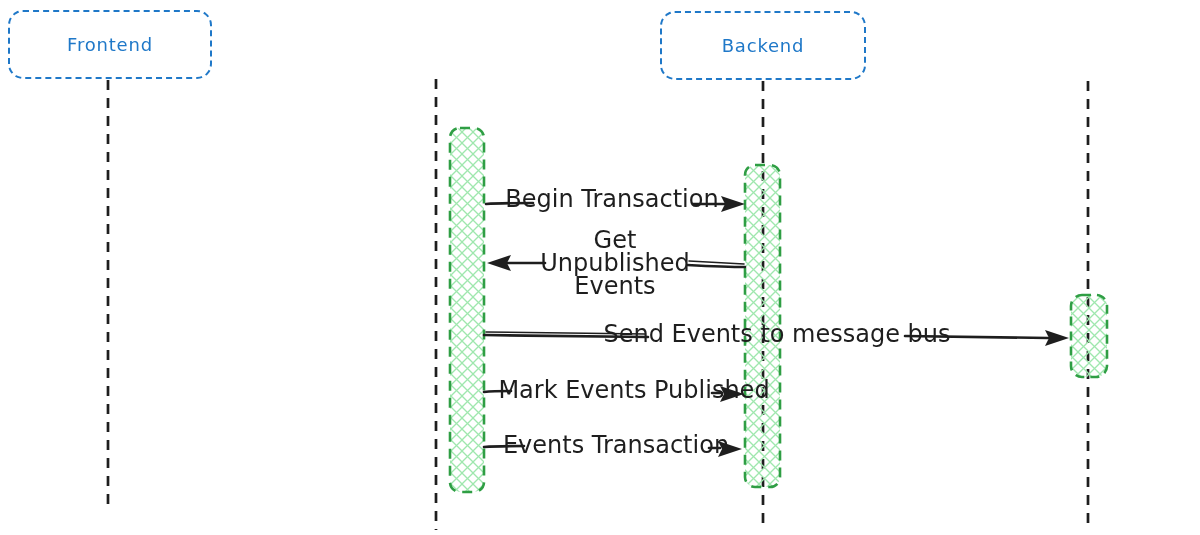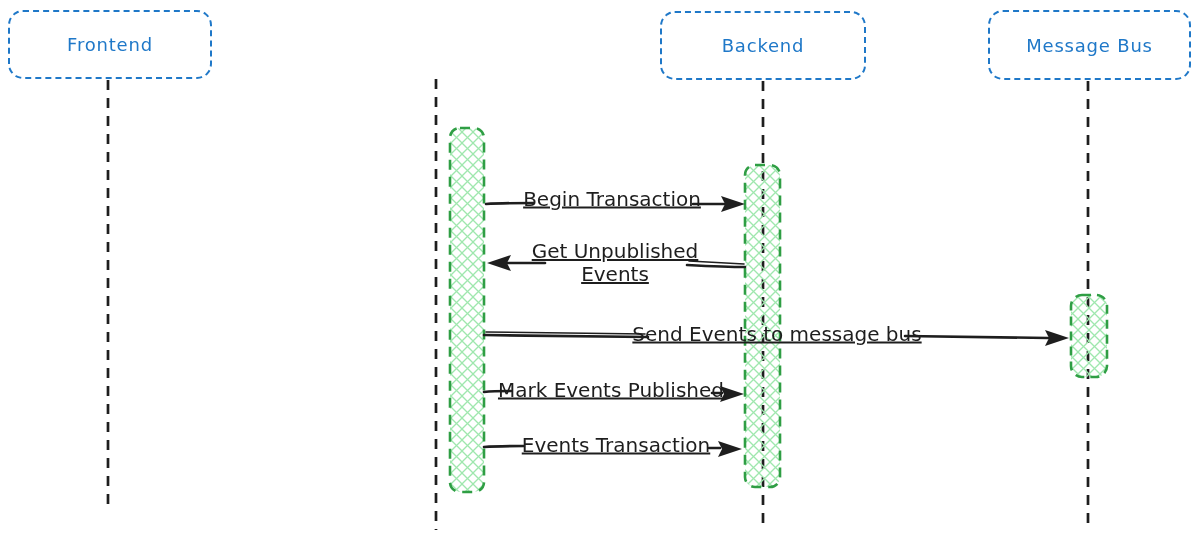--- a/index.html
+++ b/index.html
@@ -30,39 +30,38 @@
     justify-content: center;
     font-size: 18px;
     letter-spacing: 0.8px;
     background: transparent;
     box-sizing: border-box;
   }
   .msg-label {
     position: absolute;
     transform: translate(-50%, -50%);
     color: #1e1e1e;
-    font-size: 20px;
+    font-size: 24px;
     text-align: center;
     line-height: 23px;
     white-space: nowrap;
     background: transparent;
-    text-decoration: underline;
   }
   .msg-label.wrap {
     white-space: normal;
     width: 178px;
   }
   #box-frontend    { left: 8px;   top: 10px; width: 204px; height: 69px; }
   #box-backend     { left: 338px; top: 9px;  width: 200px; height: 69px; }
   #box-database    { left: 660px; top: 11px; width: 206px; height: 69px; }
   #box-message-bus { left: 988px; top: 10px; width: 203px; height: 70px; }
   #msg-label-0 { left: 612px;  top: 199px; }
   #msg-label-1 { left: 615px;  top: 263px; }
   #msg-label-2 { left: 777px;  top: 334px; }
-  #msg-label-3 { left: 611px;  top: 390px; }
+  #msg-label-3 { left: 634px;  top: 390px; }
   #msg-label-4 { left: 616px;  top: 445px; }
 </style>
 </head>
 <body>
 
 <div id="canvas">
 
   <svg id="diagram-svg" width="1200" height="535" viewBox="0 0 1200 535">
     <defs>
       <pattern id="crosshatch" width="11" height="11" patternUnits="userSpaceOnUse">
@@ -119,23 +118,20 @@
       </g>
     </g>
   </svg>
 
   <div id="box-frontend" class="participant-box">
     <span>Frontend</span>
   </div>
   <div id="box-database" class="participant-box">
     <span>Backend</span>
   </div>
-  <div id="box-message-bus" class="participant-box">
-    <span>Message Bus</span>
-  </div>
 
   <div id="msg-label-0" class="msg-label">Begin Transaction</div>
   <div id="msg-label-1" class="msg-label wrap">Get Unpublished Events</div>
   <div id="msg-label-2" class="msg-label">Send Events to message bus</div>
   <div id="msg-label-3" class="msg-label">Mark Events Published</div>
   <div id="msg-label-4" class="msg-label">Events Transaction</div>
 
 </div>
 
 </body></html>

